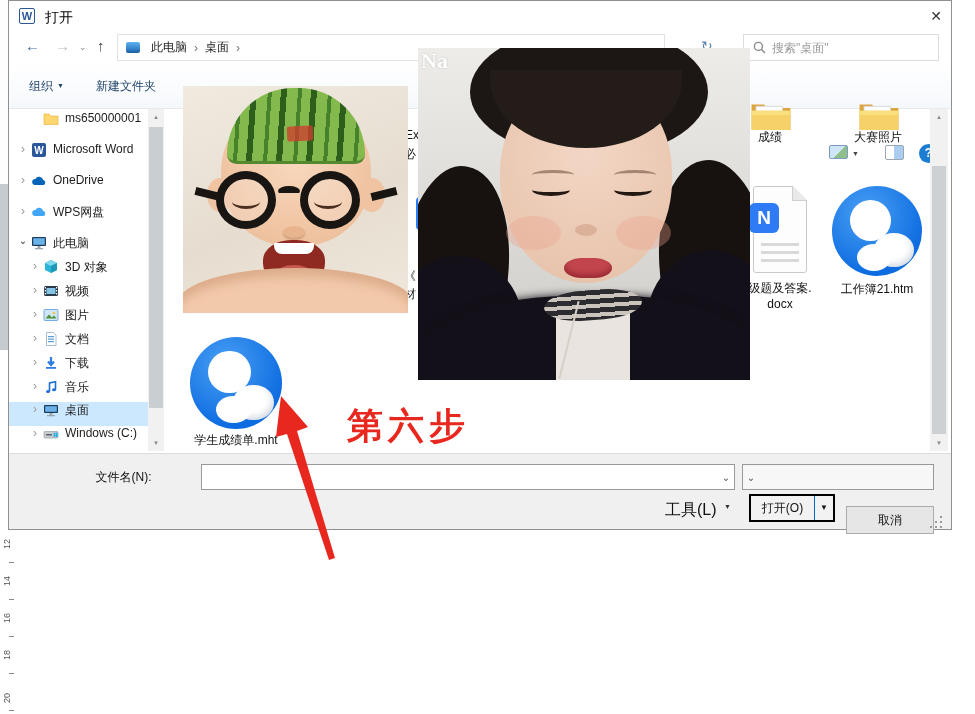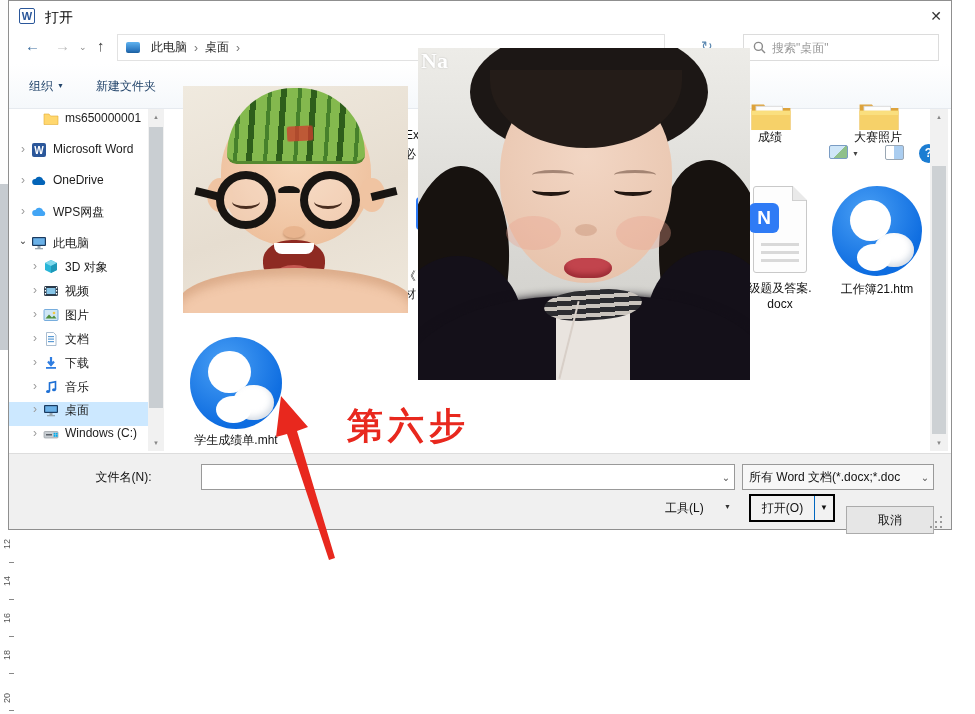--- a/index.html
+++ b/index.html
@@ -84,21 +84,21 @@
 
   
   .footer{left:0;top:452px;width:942px;height:76px;background:#f0f0f0;border-top:1px solid #ddd}
   .fn-label{left:40px;top:15px;width:149px;text-align:center;font-size:12px;color:#111}
   .fn-input{left:192px;top:10px;width:534px;height:26px;background:#fff;border:1px solid #999;display:flex;align-items:center}
   .fn-input input{flex:1;border:none;outline:none;font-size:12px;padding:0 6px;font-family:inherit;min-width:0}
   .fn-input .cv{width:16px;text-align:center;font-size:10px;color:#555;cursor:pointer}
   .ft-combo{left:733px;top:10px;width:192px;height:26px;background:#f7f7f7;border:1px solid #999;display:flex;align-items:center;font-size:12px;color:#111;cursor:pointer}
   .ft-combo span.tx{flex:1;overflow:hidden;white-space:nowrap;padding-left:6px}
   .ft-combo .cv{width:16px;font-size:10px;color:#555;text-align:center}
-  .tools{left:656px;top:46px;font-size:12px;color:#111;cursor:pointer}
+  .tools{left:656px;top:46px;font-size:16px;color:#111;cursor:pointer}
   .tools-arrow{left:715px;top:49px;font-size:7px;color:#333;cursor:pointer}
   .openbtn{left:740px;top:40px;width:86px;height:28px;border:2px solid #000000;background:#f2f2f2;display:flex;align-items:stretch;font-size:12px;color:#111;cursor:pointer}
   .openbtn .lab{flex:1;text-align:center;line-height:24px}
   .openbtn .sep{width:1px;background:#0067c0}
   .openbtn .arr{width:18px;text-align:center;line-height:24px;font-size:8px}
   .cancelbtn{left:837px;top:52px;width:88px;height:28px;background:#e6e6e6;border:1px solid #ababab;text-align:center;line-height:26px;font-size:12px;color:#111;cursor:pointer}
   .grip{left:921px;top:62px;width:12px;height:12px}
   .grip i{position:absolute;width:2px;height:2px;background:#9a9a9a}
 
   
@@ -392,21 +392,20 @@
       <div class="sarr dn">▼</div>
     </div>
 
     <div class="abs footer">
       <span class="abs fn-label">文件名(N):</span>
       <div class="abs fn-input">
         <input value="" style="">
         <span class="cv">⌄</span>
       </div>
       <div class="abs ft-combo">
-        <span class="tx">所有 Word 文档(*.docx;*.doc</span>
         <span class="cv">⌄</span>
       </div>
       <span class="abs tools">工具(L)</span>
       <span class="abs tools-arrow">▼</span>
       <div class="abs openbtn">
         <span class="lab">打开(O)</span>
         <span class="sep"></span>
         <span class="arr">▼</span>
       </div>
       <div class="abs cancelbtn">取消</div>

